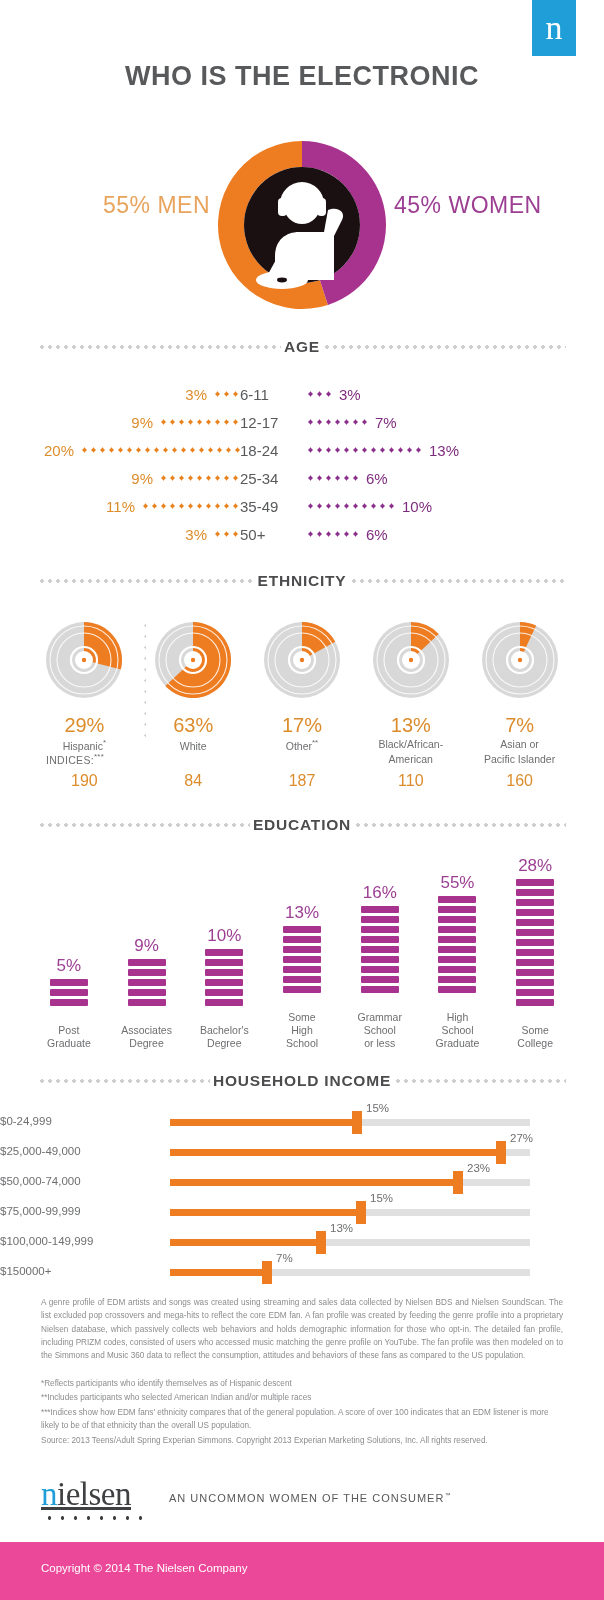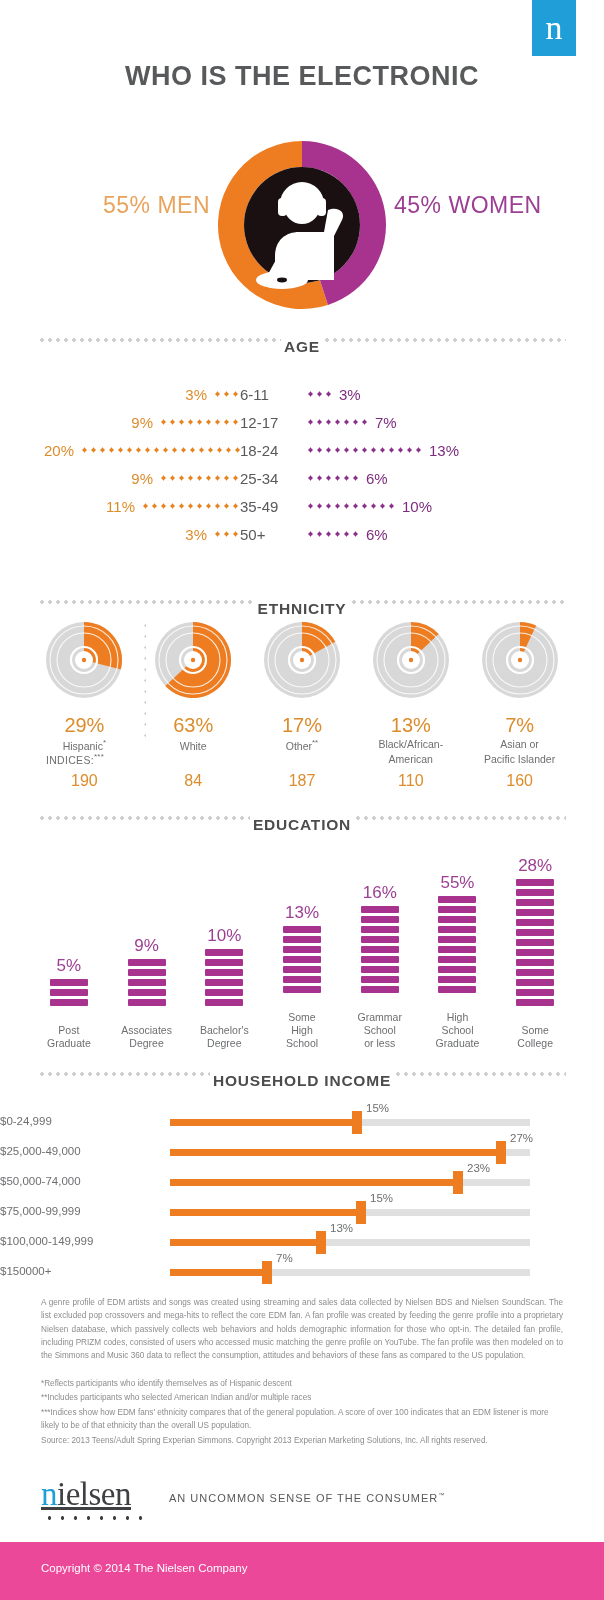--- a/index.html
+++ b/index.html
@@ -62,21 +62,21 @@
     letter-spacing: 0.5px;
     white-space: nowrap;
   }
   .gender-label.men   { left: 44px;  width: 166px; text-align: right; color: #e8a45c; }
   .gender-label.women { left: 394px; width: 200px; text-align: left;  color: #9c3f93; }
 
   
   .section-head {
     position: absolute;
     left: 38px; width: 528px;
-    display: flex; align-items: flex-start;
+    display: flex; align-items: center;
     gap: 3px;
   }
   .section-head .rule {
     flex: 1 1 auto;
     height: 4px;
     background-image: radial-gradient(circle, #cfcfcf 1.6px, rgba(0,0,0,0) 1.7px);
     background-size: 8px 8px;
     background-position: 0 center;
     background-repeat: repeat-x;
   }
@@ -114,21 +114,21 @@
     display: inline-block;
     height: 6px;
     background-size: 9px 9px;
     background-repeat: repeat-x;
     background-position: 0 center;
   }
   .dots.orange { background-image: radial-gradient(circle, #e8821e 2px, rgba(0,0,0,0) 2.2px); }
   .dots.purple { background-image: radial-gradient(circle, #8c2f8c 2px, rgba(0,0,0,0) 2.2px); }
 
   
-  #eth-head { top: 572px; margin-top: 28px; }
+  #eth-head { top: 572px; }
   .eth-row {
     position: absolute;
     top: 612px; left: 30px; width: 544px;
     display: flex;
   }
   .eth-item {
     flex: 1 1 0;
     text-align: center;
     position: relative;
   }
@@ -663,19 +663,19 @@
   <div class="foot" id="foot-notes">
     <p>*Reflects participants who identify themselves as of Hispanic descent</p>
     <p>**Includes participants who selected American Indian and/or multiple races</p>
     <p>***Indices show how EDM fans' ethnicity compares that of the general population. A score of over 100 indicates that an EDM listener is more likely to be of that ethnicity than the overall US population.</p>
   </div>
   <div class="foot" id="foot-source">Source: 2013 Teens/Adult Spring Experian Simmons. Copyright 2013 Experian Marketing Solutions, Inc. All rights reserved.</div>
 
   <div class="footer-logo">
     <div class="nielsen-word"><span class="n1">n</span><span>ielsen</span></div>
     <div class="nielsen-dots"></div>
-    <div class="tagline"><span>AN UNCOMMON SENSE OF THE CONSUMER</span><sup>™</sup></div>
+    <div class="tagline"><span>AN UNCOMMON WOMEN OF THE CONSUMER</span><sup>™</sup></div>
   </div>
 
   <div class="bottom-bar">
     <div class="copy">Copyright © 2014 The Nielsen Company</div>
   </div>
 </div>
 
 </body></html>

